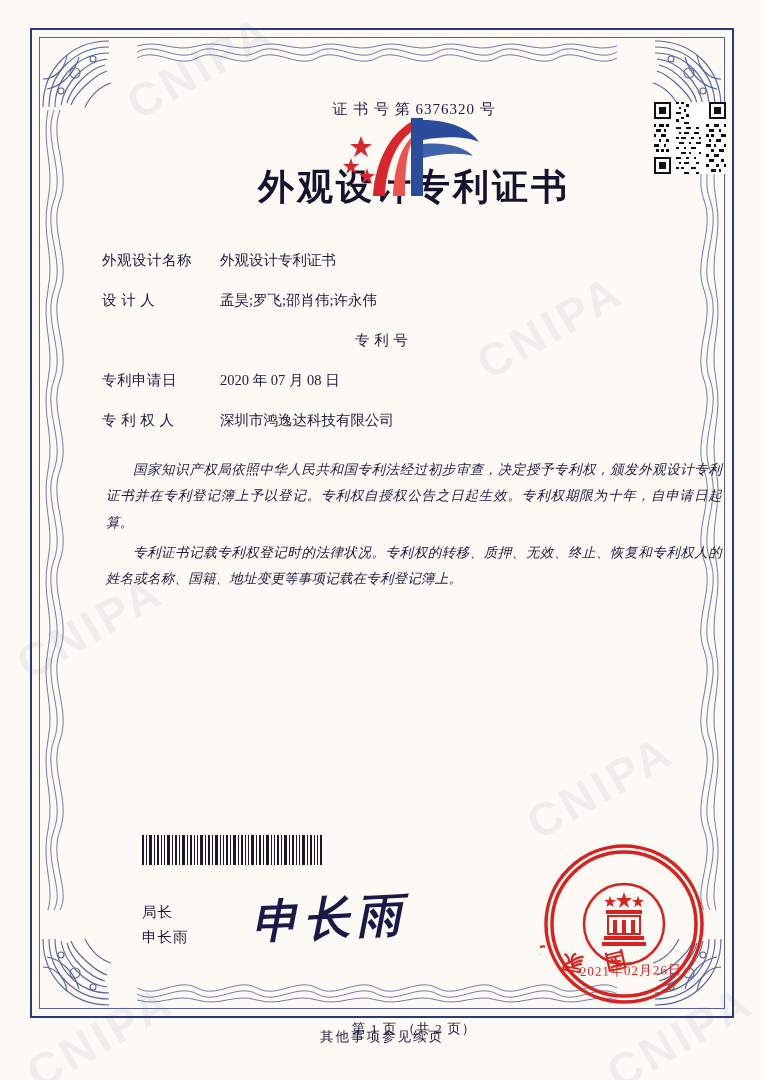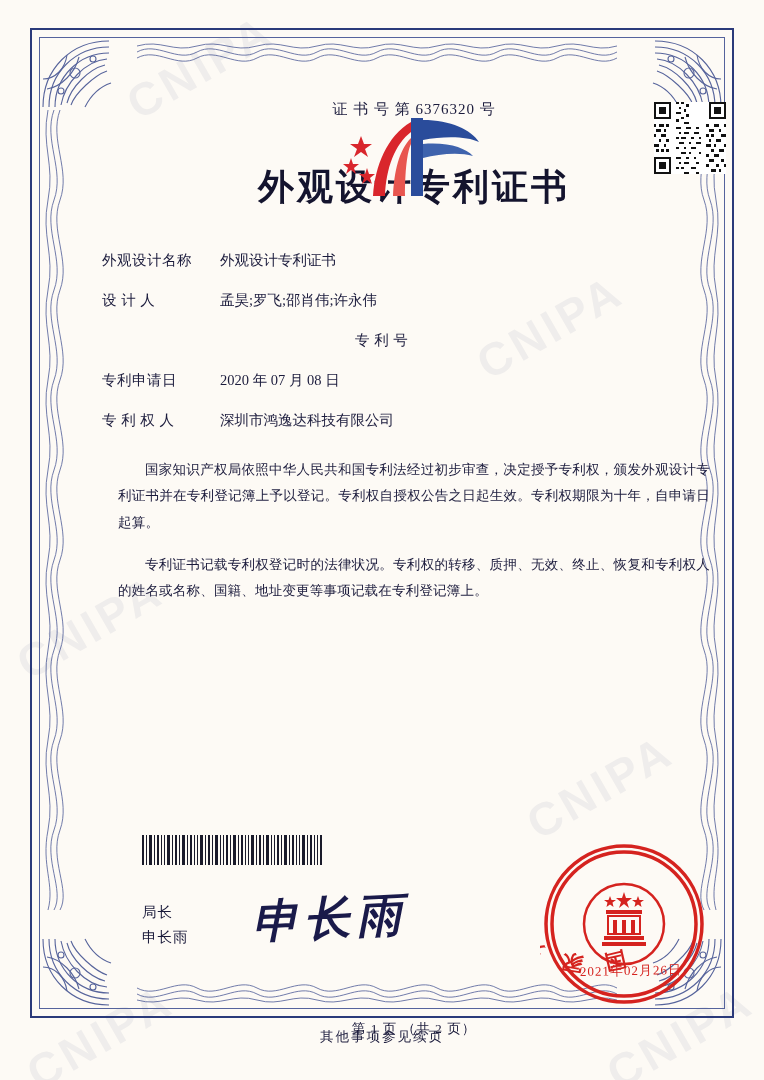--- a/index.html
+++ b/index.html
@@ -145,21 +145,21 @@
   .row-split .half.second .field-label { width: 110px; }
 
   .para {
     margin-top: 26px;
     font-size: 13.5px;
     line-height: 1.95;
     text-align: justify;
     color: #1b1b3c;
     letter-spacing: 0.2px;
   }
-  .para p { margin: 16px; text-indent: 2em; }
+  .para p { margin: 4px; text-indent: 2em; font-style: italic; }
 
   
   .barcode {
     position: absolute;
     left: 40px;
     top: 735px;
     width: 182px;
     height: 30px;
   }
 

